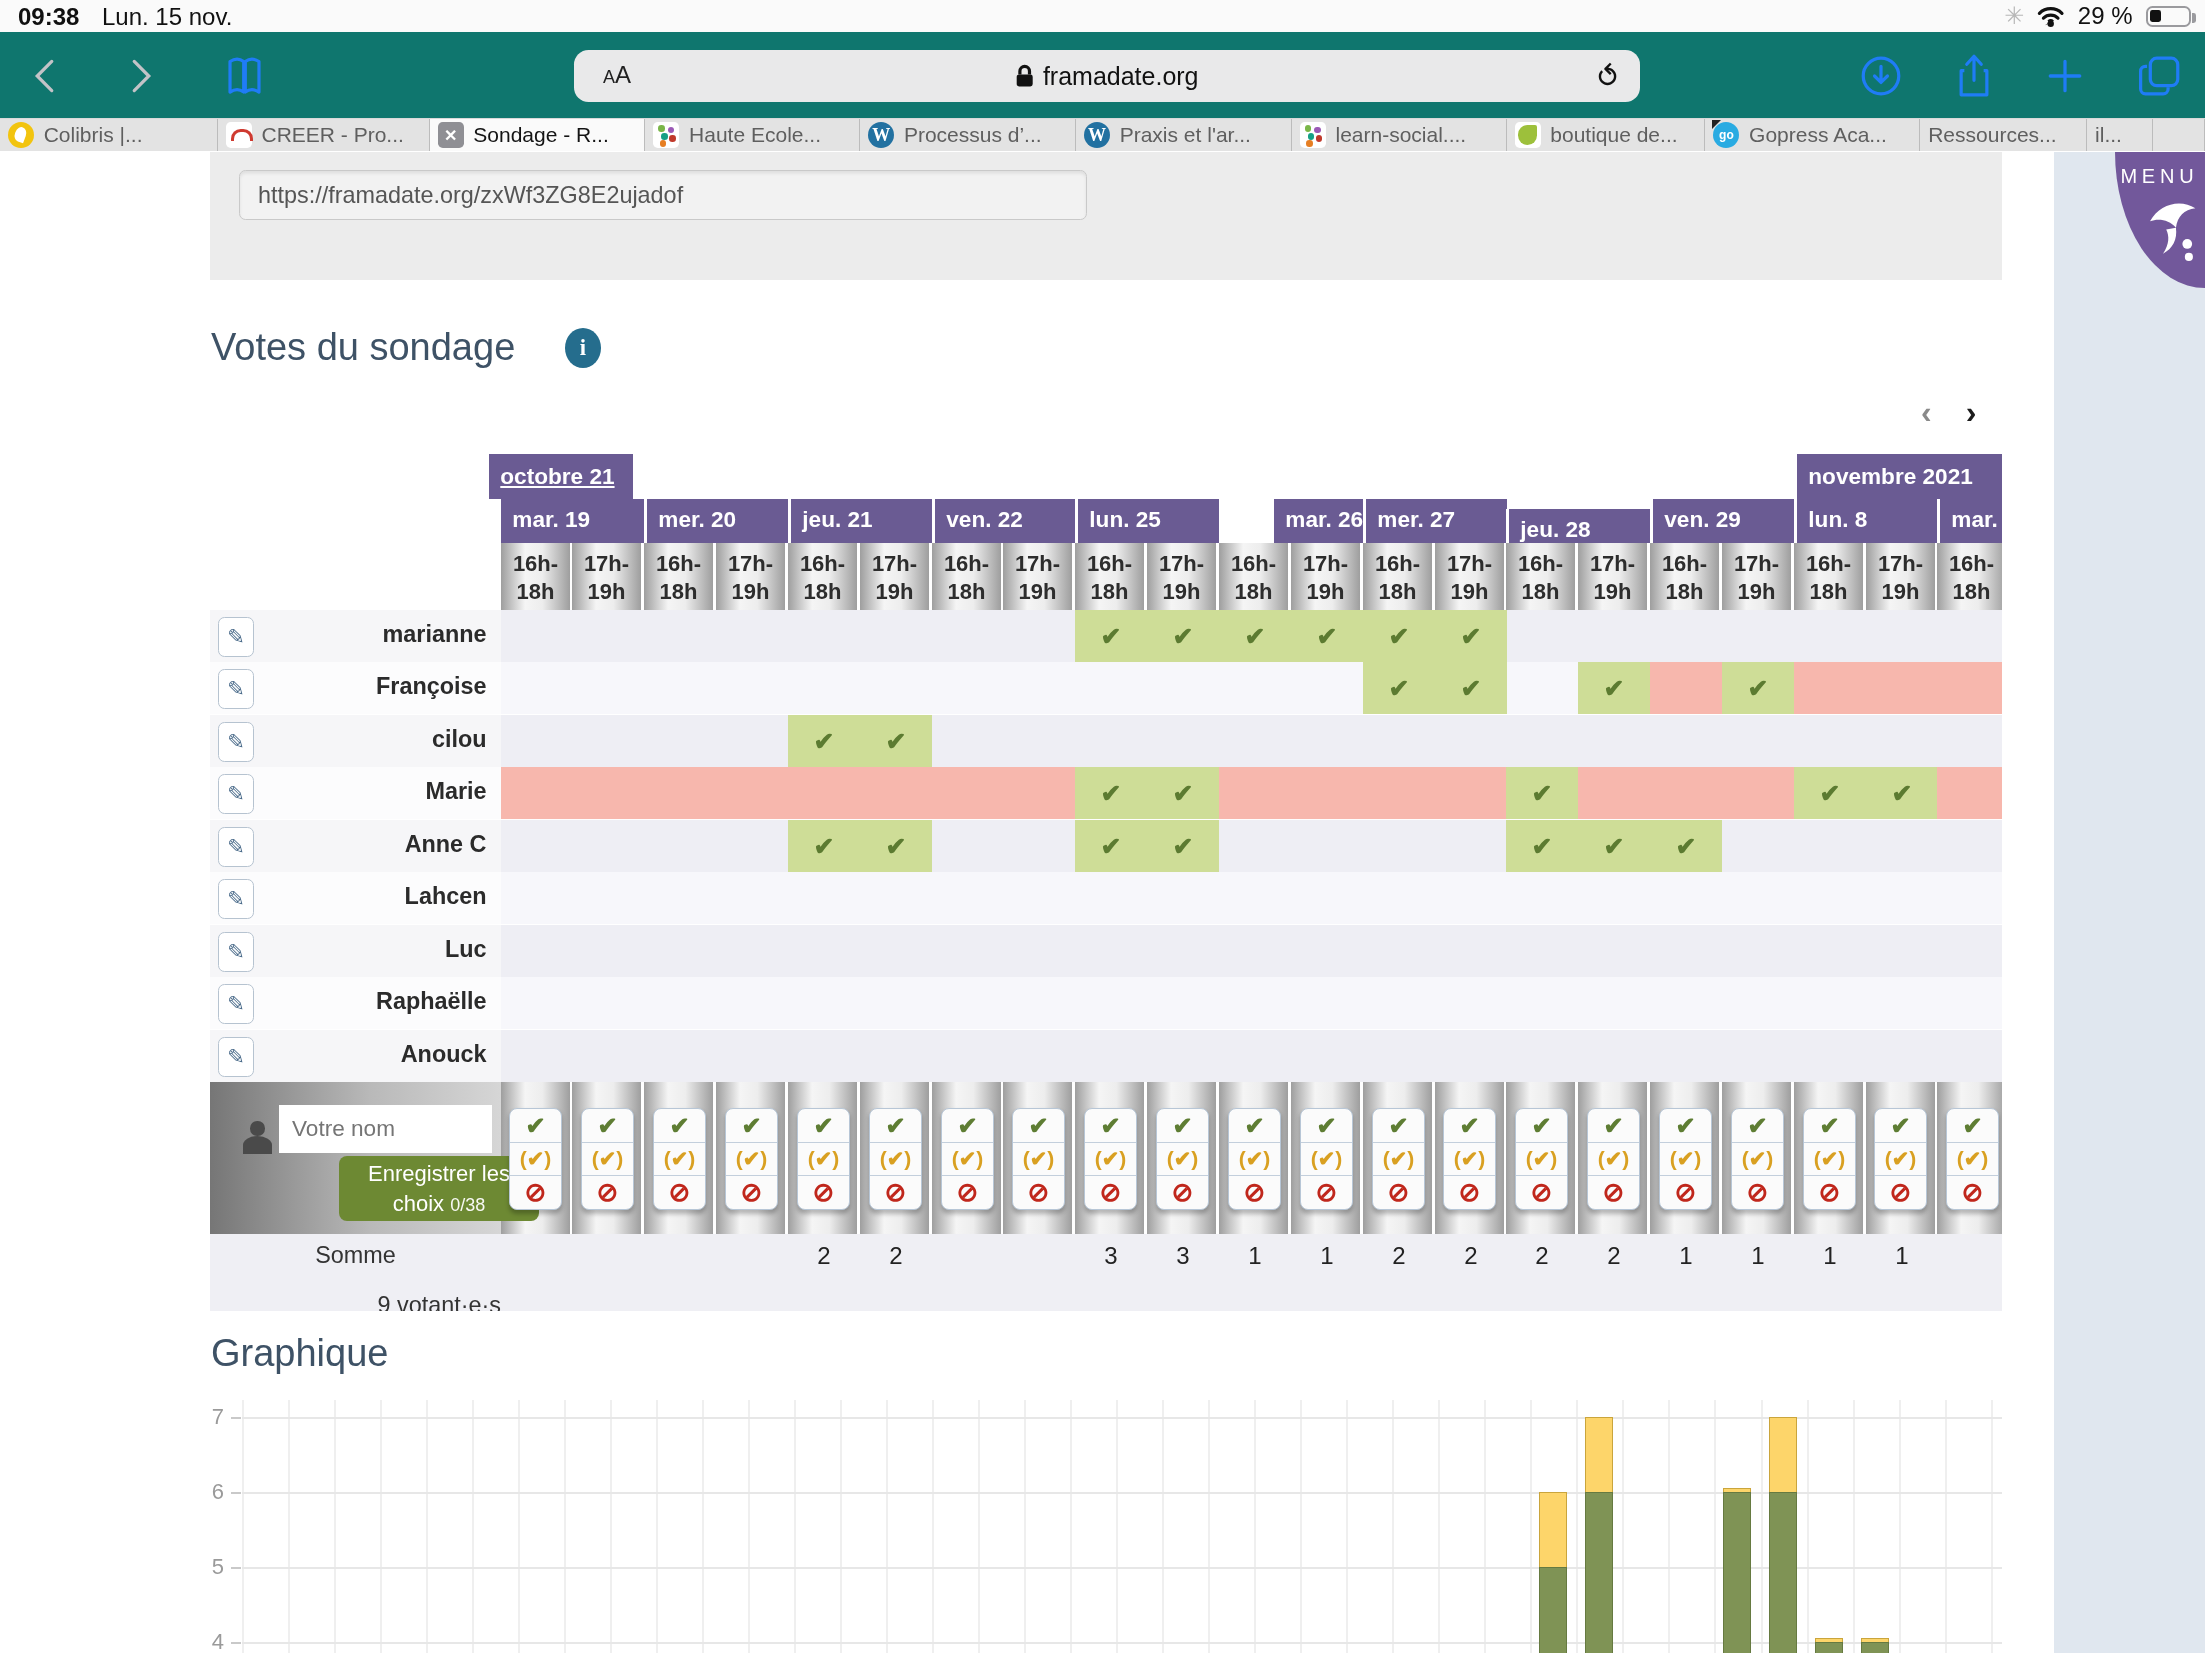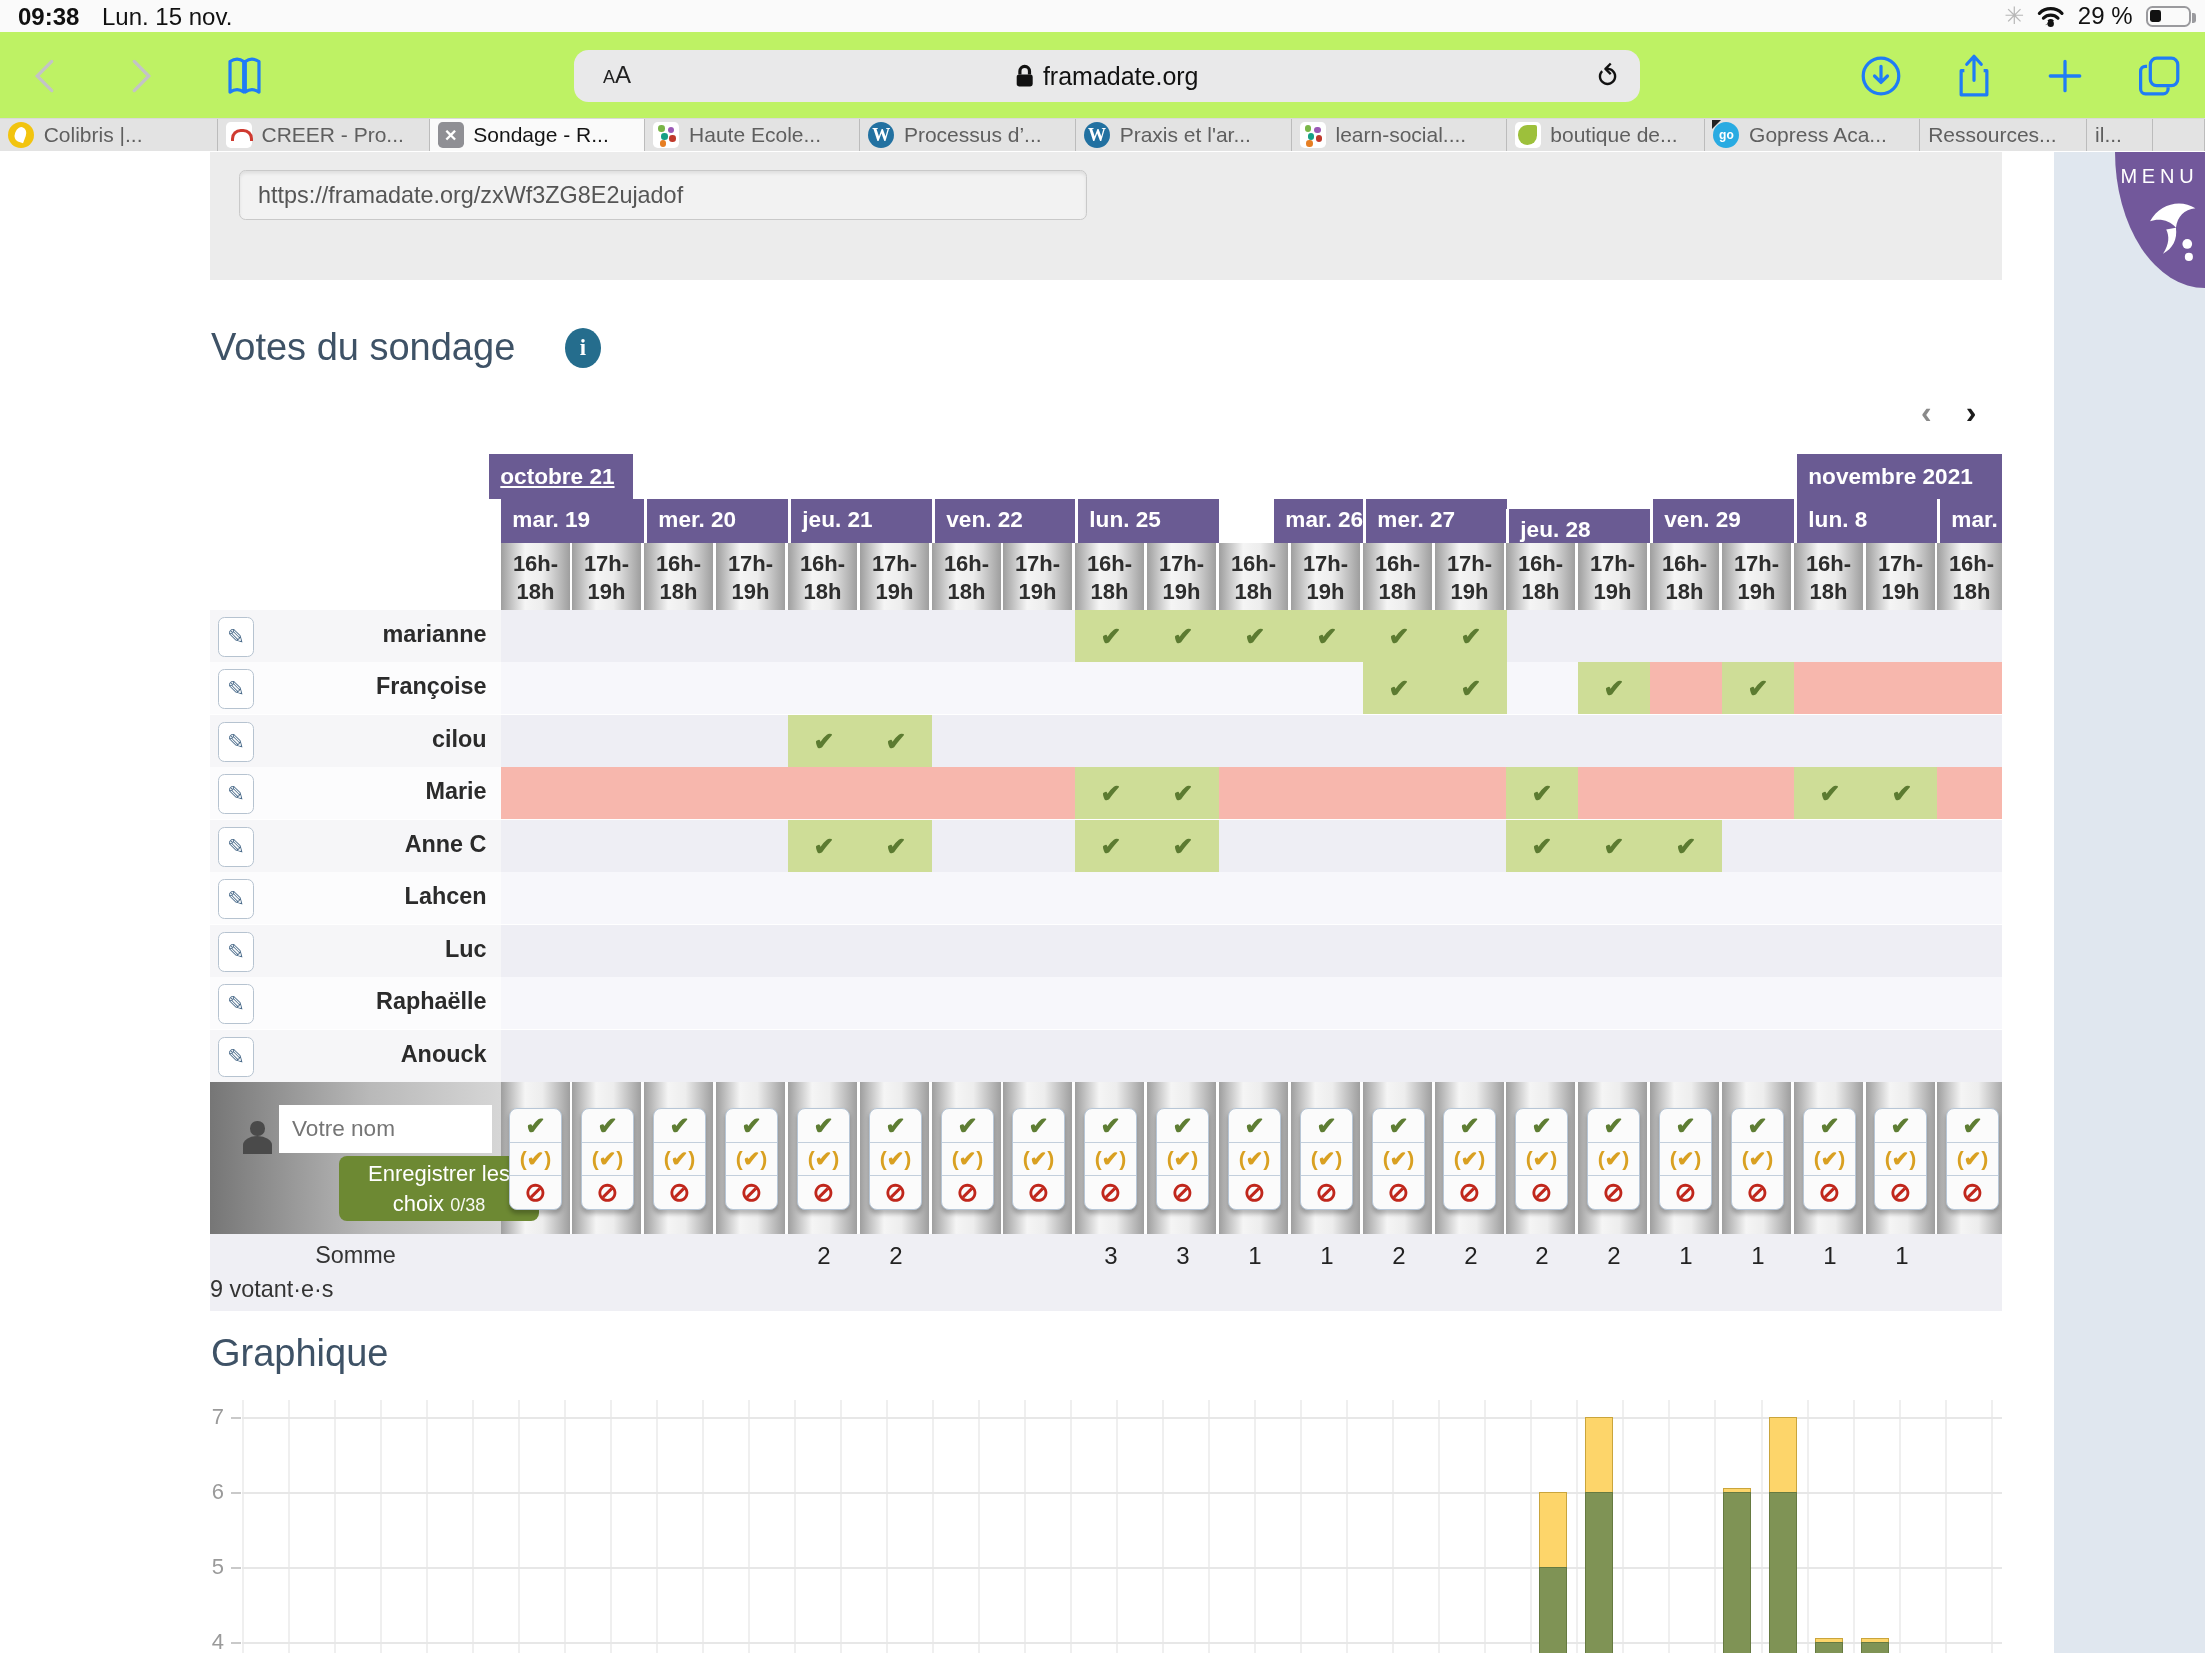--- a/index.html
+++ b/index.html
@@ -11,21 +11,21 @@
   .status-left{position:absolute;left:18px;top:3.2px;font-size:24px;color:#111;}
   .status-time{font-weight:700;margin-right:22.6px;}
   .status-right{position:absolute;right:14.5px;top:1.6px;display:flex;align-items:center;gap:13px;height:29px;}
   .spinner{color:#b8b8b8;font-size:24px;}
   .battery-pct{font-size:24px;color:#111;}
   .battery{position:relative;width:45px;height:21px;border:2.4px solid #9a9a9e;border-radius:6.5px;}
   .battery-fill{position:absolute;left:2.4px;top:2.4px;bottom:2.4px;width:11.3px;background:#111;border-radius:2.4px;}
   .battery-tip{position:absolute;right:-7.3px;top:5.7px;width:4px;height:9.7px;background:#9a9a9e;border-radius:0 2.4px 2.4px 0;}
 
   
-  .toolbar{position:absolute;left:0;top:32px;width:2205px;height:87px;background:#bef264;border-bottom:0.8px solid #d9d9d9;}
+  .toolbar{position:absolute;left:0;top:32px;width:2205px;height:87px;background:#0f766e;border-bottom:0.8px solid #d9d9d9;}
   .tb-icon{position:absolute;top:0;height:87px;display:flex;align-items:center;justify-content:center;}
   .urlbar{position:absolute;left:574px;top:18px;width:1066px;height:52px;background:#e9e9ea;border-radius:14.5px;}
   .aa{position:absolute;left:29px;top:11.3px;font-size:24px;color:#222;}
   .aa .small{font-size:18px;}
   .url-center{position:absolute;left:0;right:0;top:0;height:52px;display:flex;align-items:center;justify-content:center;gap:8px;font-size:25px;color:#111;}
   .reload{position:absolute;right:21px;top:6.5px;font-size:29px;color:#111;transform:rotate(90deg) scaleX(-1);}
 
   
   .tab-bar{position:absolute;left:0;top:119px;width:2205px;height:32px;background:#dcdcdc;display:flex;}
   .tab{position:relative;height:32px;background:#e3e3e3;border-right:0.8px solid #bcbcbc;display:flex;align-items:center;padding:0 8px;overflow:hidden;white-space:nowrap;}
@@ -92,21 +92,21 @@
   .save-count{font-size:18px;opacity:.95;}
   .vote-stack{position:absolute;top:26px;width:53px;height:102px;background:#fbfbfb;border:1.6px solid #b7c6d6;border-radius:8px;overflow:hidden;box-shadow:0 3.2px 4px rgba(0,0,0,.25);}
   .stack-cell{height:33px;display:flex;align-items:center;justify-content:center;border-top:1.6px solid #c3cfdc;}
   .stack-cell:first-child{border-top:none;}
   .glyph-yes{color:#5e7d33;font-size:24px;font-weight:700;}
   .glyph-maybe{color:#d9a021;font-size:21px;font-weight:700;}
   .glyph-no{color:#c0271c;font-size:26px;font-weight:700;}
 
   .sum-row{position:absolute;left:0;top:780px;width:1808px;height:77px;background:#efeff4;}
   .sum-label{position:absolute;left:0;top:8px;width:291px;text-align:center;font-size:23.4px;color:#333;}
-  .sum-voters{position:absolute;left:0;top:42px;width:291px;text-align:left;font-size:23.4px;color:#333;}
+  .sum-voters{position:absolute;left:0;top:58px;width:291px;text-align:right;font-size:23.4px;color:#333;}
   .sum-num{position:absolute;top:8px;width:72px;text-align:center;font-size:24px;color:#222;}
 
   
   .graph-heading{position:absolute;left:211px;top:1332px;font-size:38px;font-weight:300;color:#3e5266;}
   .gridline-h{position:absolute;height:1.6px;background:#e7e7e7;}
   .gridline-v{position:absolute;width:1.6px;background:#efefef;}
   .ytick{position:absolute;width:32px;text-align:right;font-size:22px;color:#9a9a9a;}
   .tickmark{position:absolute;width:9.7px;height:1.6px;background:#c9c9c9;}
   .bar-seg{position:absolute;}
   .seg-yes{background:#7f9355;border:1.6px solid #667a41;border-bottom:none;}

